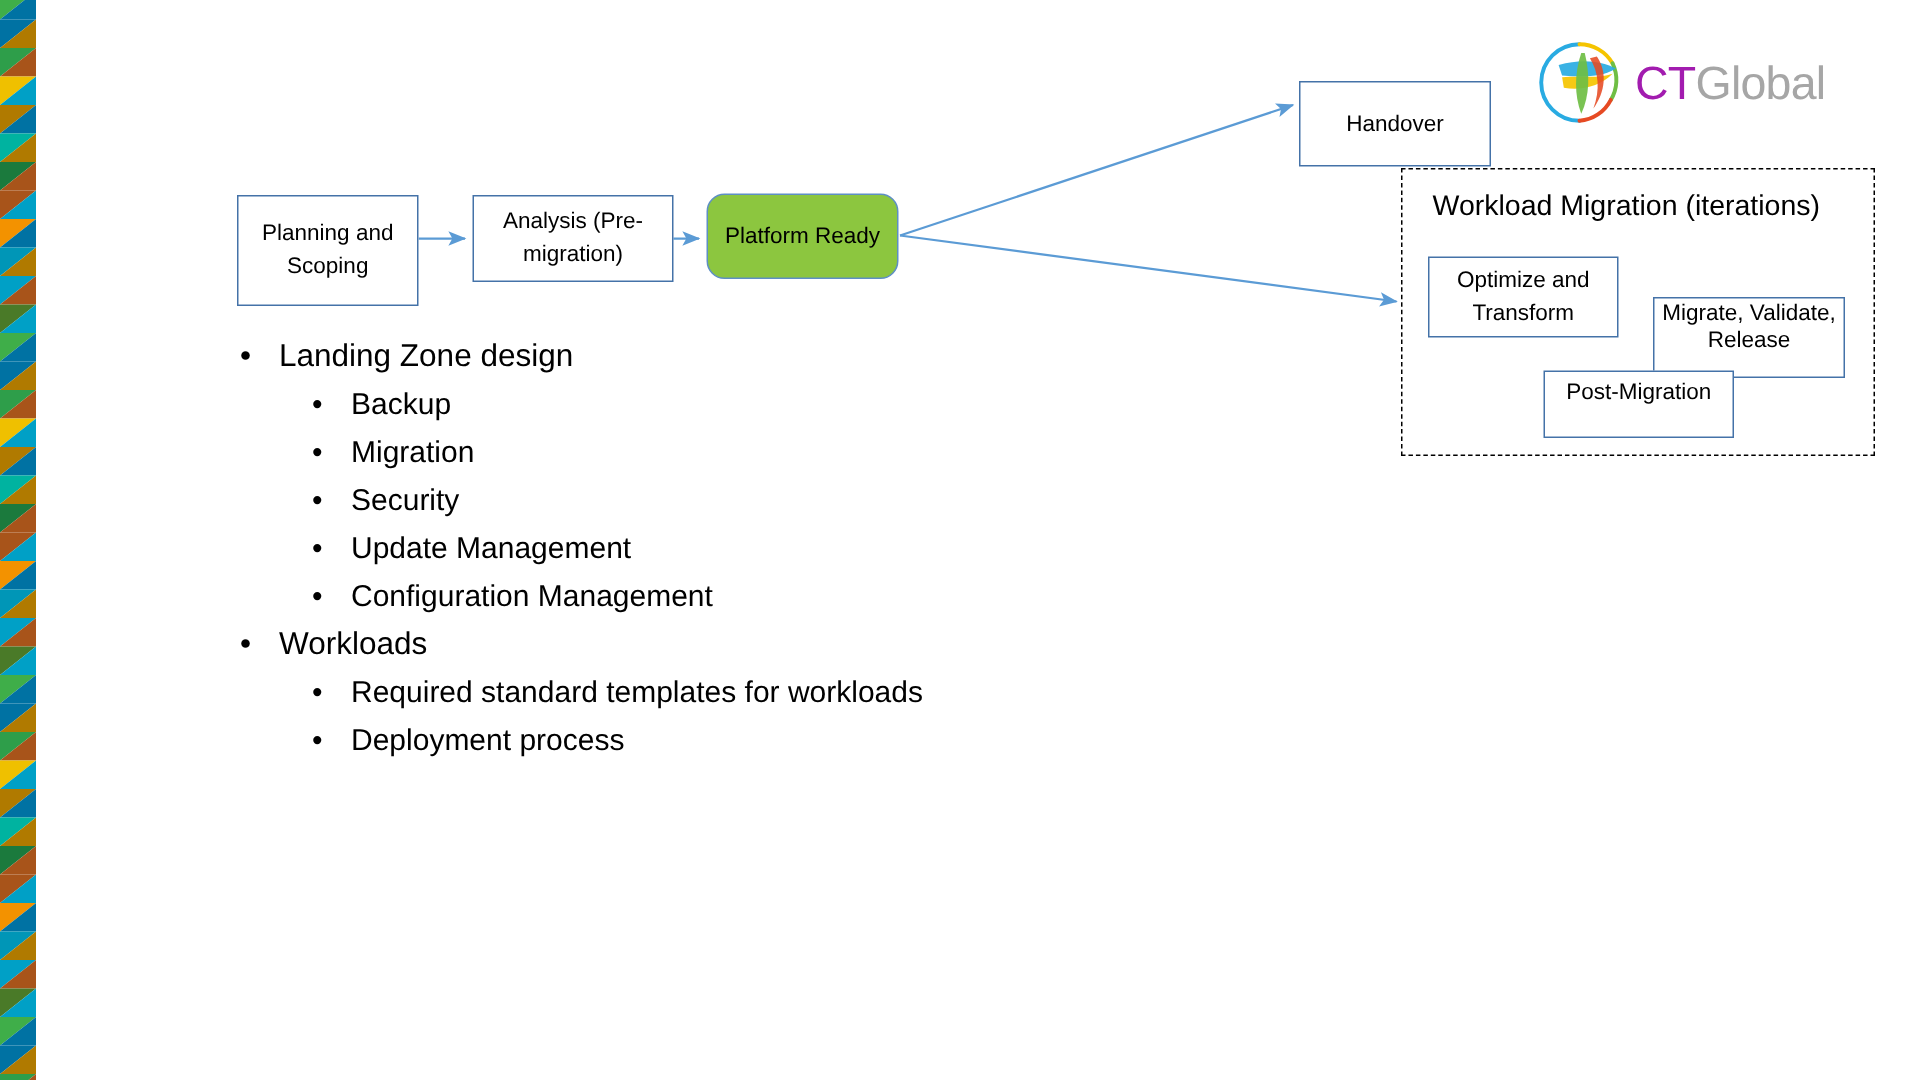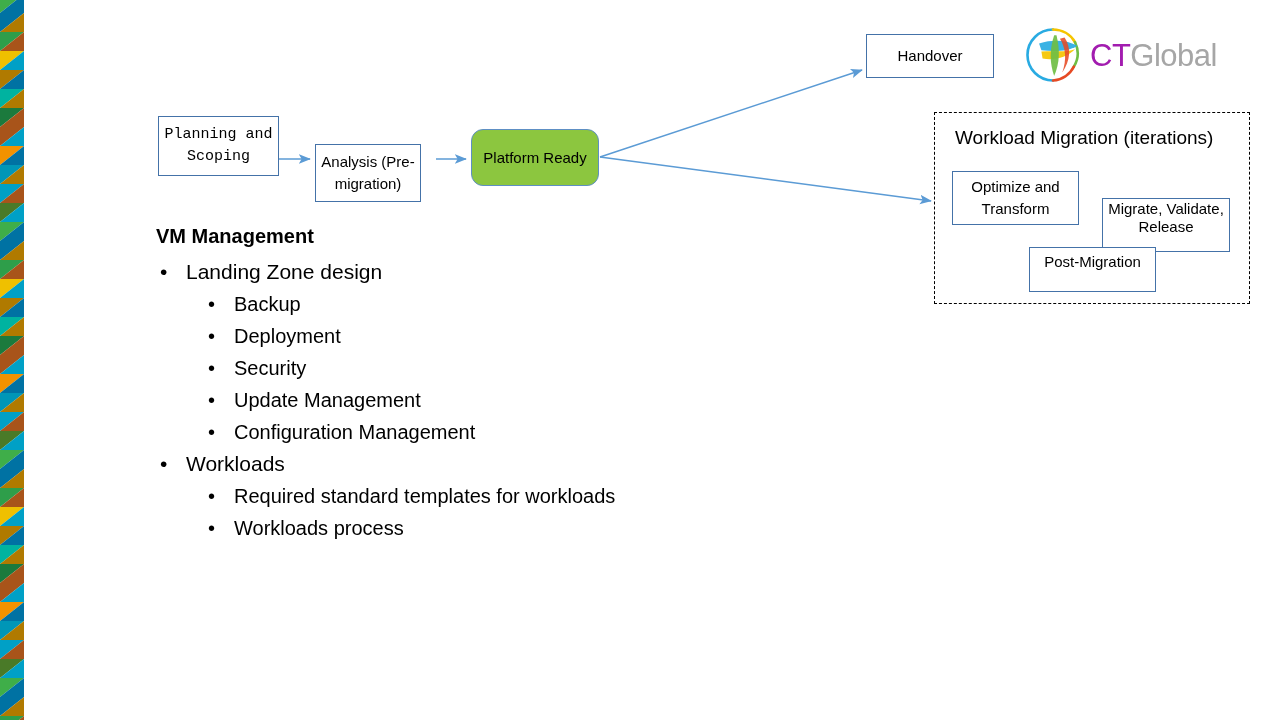--- a/index.html
+++ b/index.html
@@ -68,24 +68,24 @@
     text-align: center;
     font-size: 15px;
     line-height: 1.45;
     color: #000000;
   }
   .flow-box.green {
     background: #8CC63F;
     border-color: #5e8fc4;
   }
 
-  #box-planning   { left: 158px; top: 116px; width: 121px; height: 60px; font-family: Liberation Mono, monospace; }
-  #box-analysis   { left: 315px; top: 144px; width: 106px; height: 58px; }
+  #box-planning   { left: 158px; top: 130px; width: 121px; height: 74px; }
+  #box-analysis   { left: 315px; top: 130px; width: 134px; height: 58px; }
   #box-platform   { left: 471px; top: 129px; width: 128px; height: 57px; border-radius: 12px; }
-  #box-handover   { left: 866px; top:  34px; width: 128px; height: 44px; }
+  #box-handover   { left: 866px; top:  54px; width: 128px; height: 57px; }
 
   #box-optimize   { left: 952px; top: 171px; width: 127px; height: 54px; }
   #box-migrate    { left: 1102px; top: 171px; width: 128px; height: 54px;
                     align-items: flex-start; line-height: 1.18; padding-top: 1px; margin-top: 27px; }
   #box-postmig    { left: 1029px; top: 247px; width: 127px; height: 45px;
                     align-items: flex-start; line-height: 1.30; padding-top: 4px; }
 
   
   #group-workload {
     position: absolute;
@@ -277,33 +277,32 @@
 <div id="group-workload"></div>
 <div id="group-workload-title">Workload Migration (iterations)</div>
 
 <div class="flow-box" id="box-optimize">Optimize and Transform</div>
 
 <div class="flow-box" id="box-migrate">Migrate, Validate, Release</div>
 
 <div class="flow-box" id="box-postmig">Post-Migration</div>
 
 <div id="content">
-  <div id="content-heading">VM Management</div>
   <div id="bullet-list">
       <div class="bullet-row bullet-l1">
         <span class="bullet-mark">•</span>
         <span class="bullet-text">Landing Zone design</span>
       </div>
       <div class="bullet-row bullet-l2">
         <span class="bullet-mark">•</span>
         <span class="bullet-text">Backup</span>
       </div>
       <div class="bullet-row bullet-l2">
         <span class="bullet-mark">•</span>
-        <span class="bullet-text">Deployment</span>
+        <span class="bullet-text">Migration</span>
       </div>
       <div class="bullet-row bullet-l2">
         <span class="bullet-mark">•</span>
         <span class="bullet-text">Security</span>
       </div>
       <div class="bullet-row bullet-l2">
         <span class="bullet-mark">•</span>
         <span class="bullet-text">Update Management</span>
       </div>
       <div class="bullet-row bullet-l2">
@@ -313,16 +312,16 @@
       <div class="bullet-row bullet-l1">
         <span class="bullet-mark">•</span>
         <span class="bullet-text">Workloads</span>
       </div>
       <div class="bullet-row bullet-l2">
         <span class="bullet-mark">•</span>
         <span class="bullet-text">Required standard templates for workloads</span>
       </div>
       <div class="bullet-row bullet-l2">
         <span class="bullet-mark">•</span>
-        <span class="bullet-text">Workloads process</span>
+        <span class="bullet-text">Deployment process</span>
       </div>
     </div>
 </div>
 
 </body></html>

